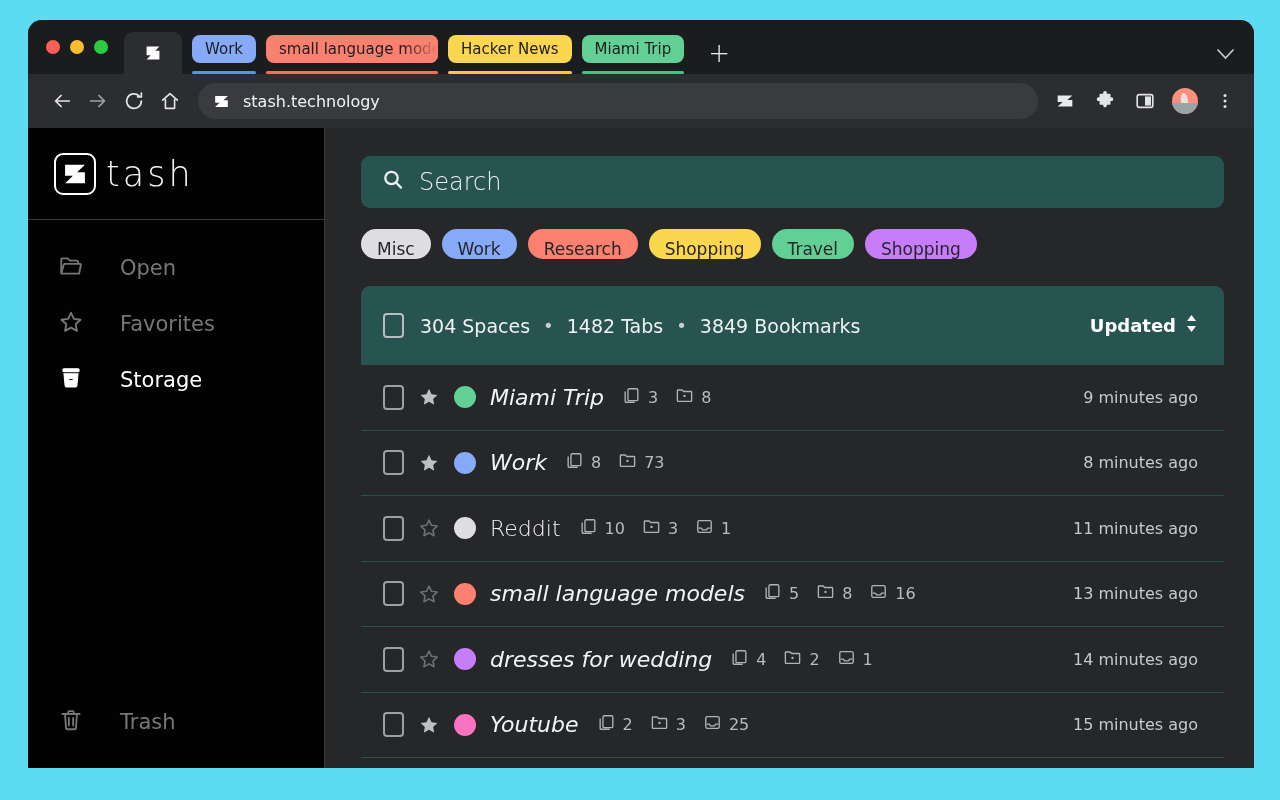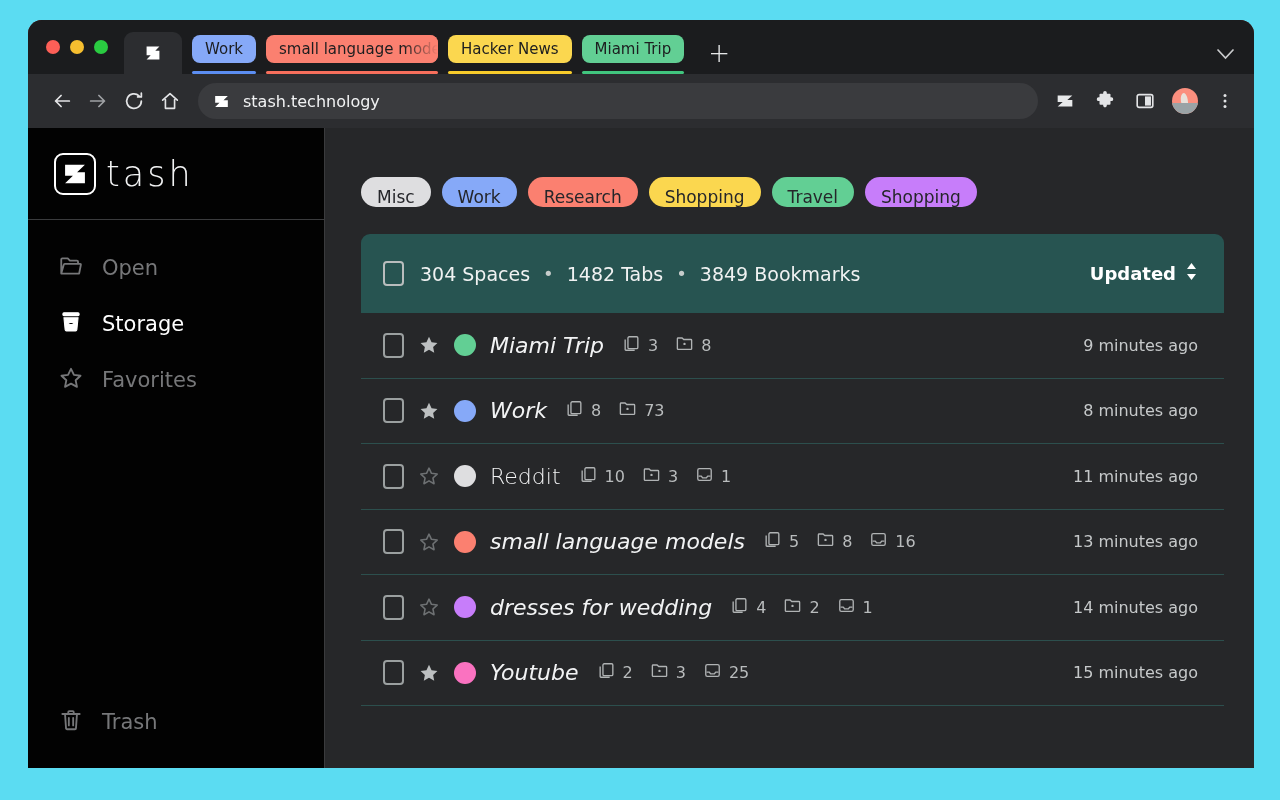--- a/index.html
+++ b/index.html
@@ -142,21 +142,21 @@
     border-radius: 9px;
     display: flex; align-items: center; justify-content: center;
   }
   .brand-text {
     font-size: 35px; color: #F2F3F4; letter-spacing: 3px;
     font-weight: 300;
   }
   .nav { padding-top: 20px; flex: 1; }
   .nav-item {
     height: 56px;
-    display: flex; align-items: center; gap: 18px;
+    display: flex; align-items: center; gap: 36px;
     padding-left: 30px;
     font-size: 21px;
   }
   .nav-item.dim { color: #767779; }
   .nav-item.dim svg { stroke: #767779; }
   .nav-item.active { color: #FFFFFF; }
   .nav-item.active svg { stroke: #FFFFFF; }
   .trash-wrap { padding-bottom: 18px; }
 
   
@@ -351,57 +351,66 @@
       </div>
 
       <div class="nav">
         <div class="nav-item dim">
           <span>
             <svg width="26" height="26" viewBox="0 0 24 24" fill="none" stroke-width="1.7" stroke-linejoin="round">
                 <path d="M3 19 V6 a1 1 0 0 1 1-1 h5 l2 2 h6.5 a1 1 0 0 1 1 1 v1.5 M3 19 l2.3-8.2 a1 1 0 0 1 1-0.8 h14.2 a0.6 0.6 0 0 1 0.6 0.8 L19.5 19 Z"></path>
               </svg>
           </span>
           <span>Open</span>
+        </div>
+
+        <div class="nav-item dim">
+          <span>
+            <svg width="26" height="26" viewBox="0 0 24 24" fill="none" stroke-width="1.7" stroke-linejoin="round">
+                <path d="M12 3.5 l2.7 5.6 6.1 0.8 -4.5 4.2 1.2 6.1 -5.5-3 -5.5 3 1.2-6.1 -4.5-4.2 6.1-0.8 Z"></path>
+              </svg>
+          </span>
+          <span>Favorites</span>
         </div>
 
         <div class="nav-item active">
           <span>
             <svg width="26" height="26" viewBox="0 0 24 24">
                 <rect x="4.5" y="3.5" width="15" height="2.6" rx="1" fill="#FFFFFF"></rect>
                 <path d="M5.5 8 H18.5 L17.4 19.2 a1.2 1.2 0 0 1-1.2 1.1 H7.8 a1.2 1.2 0 0 1-1.2-1.1 Z" fill="#FFFFFF"></path>
                 <rect x="10" y="12.4" width="4" height="1.9" rx="0.6" fill="#020202"></rect>
               </svg>
           </span>
           <span>Storage</span>
         </div>
-
-        <div class="nav-item dim">
-          <span>
-            <svg width="26" height="26" viewBox="0 0 24 24" fill="none" stroke-width="1.7" stroke-linejoin="round">
-                <path d="M12 3.5 l2.7 5.6 6.1 0.8 -4.5 4.2 1.2 6.1 -5.5-3 -5.5 3 1.2-6.1 -4.5-4.2 6.1-0.8 Z"></path>
-              </svg>
-          </span>
-          <span>Favorites</span>
-        </div>
       </div>
 
       <div class="trash-wrap">
         <div class="nav-item dim">
           <span>
             <svg width="26" height="26" viewBox="0 0 24 24" fill="none" stroke-width="1.7" stroke-linejoin="round" stroke-linecap="round">
                 <path d="M4 6.5 H20 M9.5 6.5 V4.6 a0.8 0.8 0 0 1 0.8-0.8 h3.4 a0.8 0.8 0 0 1 0.8 0.8 V6.5 M6.5 6.5 l0.9 13 a1 1 0 0 0 1 1 h7.2 a1 1 0 0 0 1-1 l0.9-13 M10 10 V17 M14 10 V17"></path>
               </svg>
           </span>
           <span>Trash</span>
         </div>
       </div>
     </div>
 
     <div class="main">
 
+      <div class="search">
+        <span>
+          <svg width="24" height="24" viewBox="0 0 24 24" fill="none" stroke="#EDEFEF" stroke-width="2.3" stroke-linecap="round">
+              <circle cx="10.5" cy="10" r="6.2"></circle>
+              <path d="M15.2 14.8 L20 19.6"></path>
+            </svg>
+        </span>
+        <span class="search-placeholder">Search</span>
+      </div>
 
       <div class="chips">
         <div class="chip" id="chip0" style="background: rgb(222, 222, 224);">
             <span>Misc</span>
           </div>
         <div class="chip" id="chip1" style="background: rgb(134, 169, 248);">
             <span>Work</span>
           </div>
         <div class="chip" id="chip2" style="background: rgb(251, 128, 112);">
             <span>Research</span>

